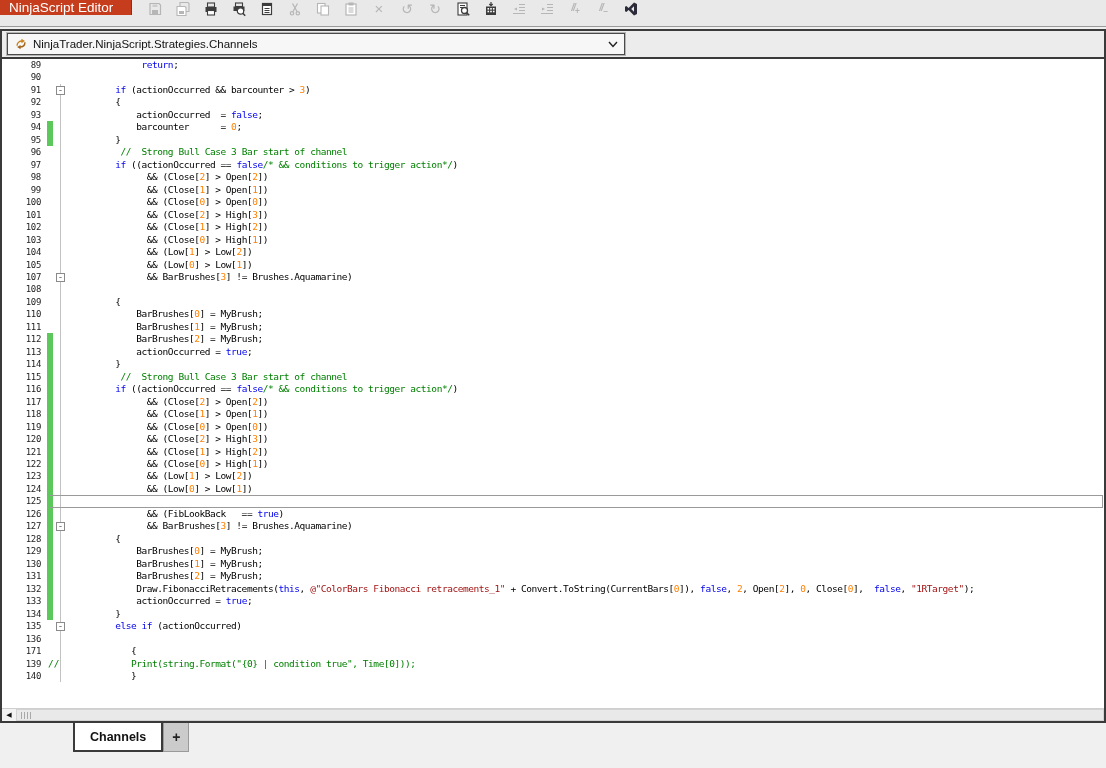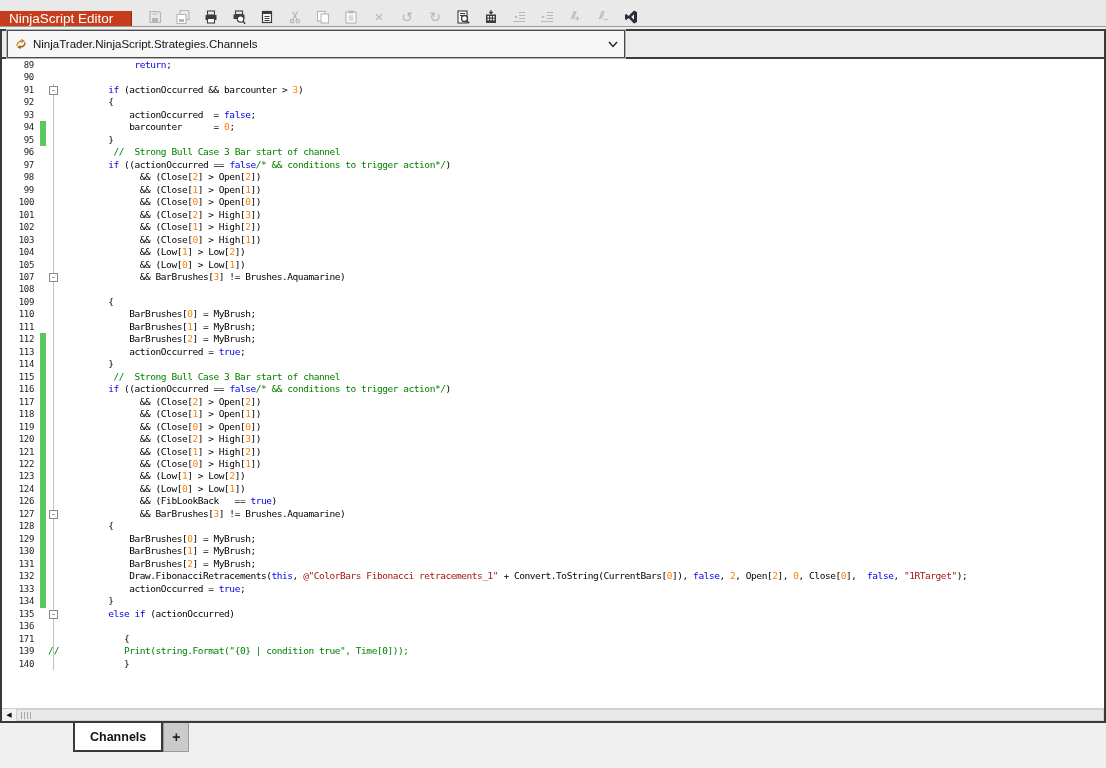--- a/index.html
+++ b/index.html
@@ -1,39 +1,39 @@
 <!DOCTYPE html>
 <html><head>
 <meta charset="utf-8">
 <style>
   * { box-sizing: border-box; margin:0; padding:0; }
   html,body { width:1106px; height:768px; background:#f0f0f0; font-family:"Liberation Sans",sans-serif; overflow:hidden; }
 
   
-  .topbar { height:27px; background:#e9e9e9; border-bottom:1px solid #9a9a9a; display:flex; align-items:flex-end; }
+  .topbar { height:27px; background:#e9e9e9; border-bottom:1px solid #9a9a9a; display:flex; align-items:flex-start; }
   .title-tab { background:#c63d1d; color:#fff; font-size:13.5px; display:flex; align-items:center; padding:0 11px 0 9px; min-width:132px; border-right:1px solid #8f2c12; }
   .toolbar { display:flex; align-items:center; gap:10px; padding-left:14px; }
   .tb-icon { width:18px; height:18px; display:flex; align-items:center; justify-content:center; font-size:13px; }
   .tb-icon svg { width:16px; height:16px; }
   .tb-glyph { font-size:14px; line-height:16px; }
   .tb-com { font-size:10px; font-style:italic; font-weight:bold; letter-spacing:-1px; }
 
   
   .main-frame { margin-top:2px; border:2px solid #3a3a3a; border-top-width:2px; background:#fff; }
   .combobar { height:28px; background:#ececec; border-bottom:2px solid #3a3a3a; display:flex; align-items:center; padding:0 5px; gap:8px; }
-  .combo { height:28px; background:#f7f7f7; border:1px solid #4a4a4a; outline:1px solid #b5b5b5; display:flex; align-items:center; padding:2px 6px; gap:5px; font-size:11.5px; color:#111; }
+  .combo { height:22px; background:#f7f7f7; border:1px solid #4a4a4a; outline:1px solid #b5b5b5; display:flex; align-items:center; padding:2px 6px; gap:5px; font-size:11.5px; color:#111; }
   .combo-class { width:618px; }
   .combo-method { flex:1; margin-right:-6px; }
   .combo-text { flex:1; white-space:nowrap; overflow:hidden; }
   .combo-chevron svg { width:10px; height:7px; display:block; }
   .combo-icon svg { width:14px; height:14px; display:block; }
 
   
   .code-area { height:649px; background:#fff; position:relative; overflow:hidden; }
-  .row { display:flex; height:12.48px; position:relative; }
+  .row { display:flex; height:12.48px; position:relative;padding-left:7px; }
   .ln { width:38px; text-align:right; padding-right:6px; font-family:"DejaVu Sans Mono",monospace; font-size:9px; letter-spacing:-0.3px; color:#1c1c1c; line-height:12.48px; }
   .chg { width:6px; }
   .chg.on { background:#5cc85c; }
   .fold { width:16px; position:relative; }
   .fold.guide::before { content:''; position:absolute; left:7px; top:0; bottom:0; border-left:1px solid #c2c2c2; }
   .foldbox { position:absolute; left:3px; top:2px; width:9px; height:9px; background:#fff; border:1px solid #8a8a8a; color:#555; font-size:9px; line-height:7px; text-align:center; font-family:"DejaVu Sans Mono",monospace; }
   pre.codetext { flex:1; font-family:"DejaVu Sans Mono",monospace; font-size:9.5px; letter-spacing:-0.45px; line-height:12.48px; padding-left:4px; white-space:pre; overflow:hidden; color:#000; }
   .kw { color:#0000f0; } .num { color:#ff8000; } .com { color:#008000; } .str { color:#a31515; }
   .gutterc { position:absolute; left:46px; top:0; font-family:"DejaVu Sans Mono",monospace; font-size:9.5px; line-height:12.48px; color:#008000; }
   .caretbox { position:absolute; left:47px; right:1px; top:0; bottom:0; border:1px solid #9a9a9a; }
@@ -400,20 +400,27 @@
         <span class="fold guide"></span>
         <pre class="codetext"><span>              &amp;&amp; (Low[</span><span class="num">1</span><span>] &gt; Low[</span><span class="num">2</span><span>])</span></pre>
       </div>
       <div class="row">
         <span class="ln">124</span>
         <span class="chg on"></span>
         <span class="fold guide"></span>
         <pre class="codetext"><span>              &amp;&amp; (Low[</span><span class="num">0</span><span>] &gt; Low[</span><span class="num">1</span><span>])</span></pre>
       </div>
       <div class="row">
+        <span class="ln">125</span>
+        <span class="chg on"></span>
+        <span class="fold guide"></span>
+        <pre class="codetext"></pre>
+        <div class="caretbox"></div>
+      </div>
+      <div class="row">
         <span class="ln">126</span>
         <span class="chg on"></span>
         <span class="fold guide"></span>
         <pre class="codetext"><span>              &amp;&amp; (FibLookBack   == </span><span class="kw">true</span><span>)</span></pre>
       </div>
       <div class="row">
         <span class="ln">127</span>
         <span class="chg on"></span>
         <span class="fold guide">
           <span class="foldbox">-</span>

